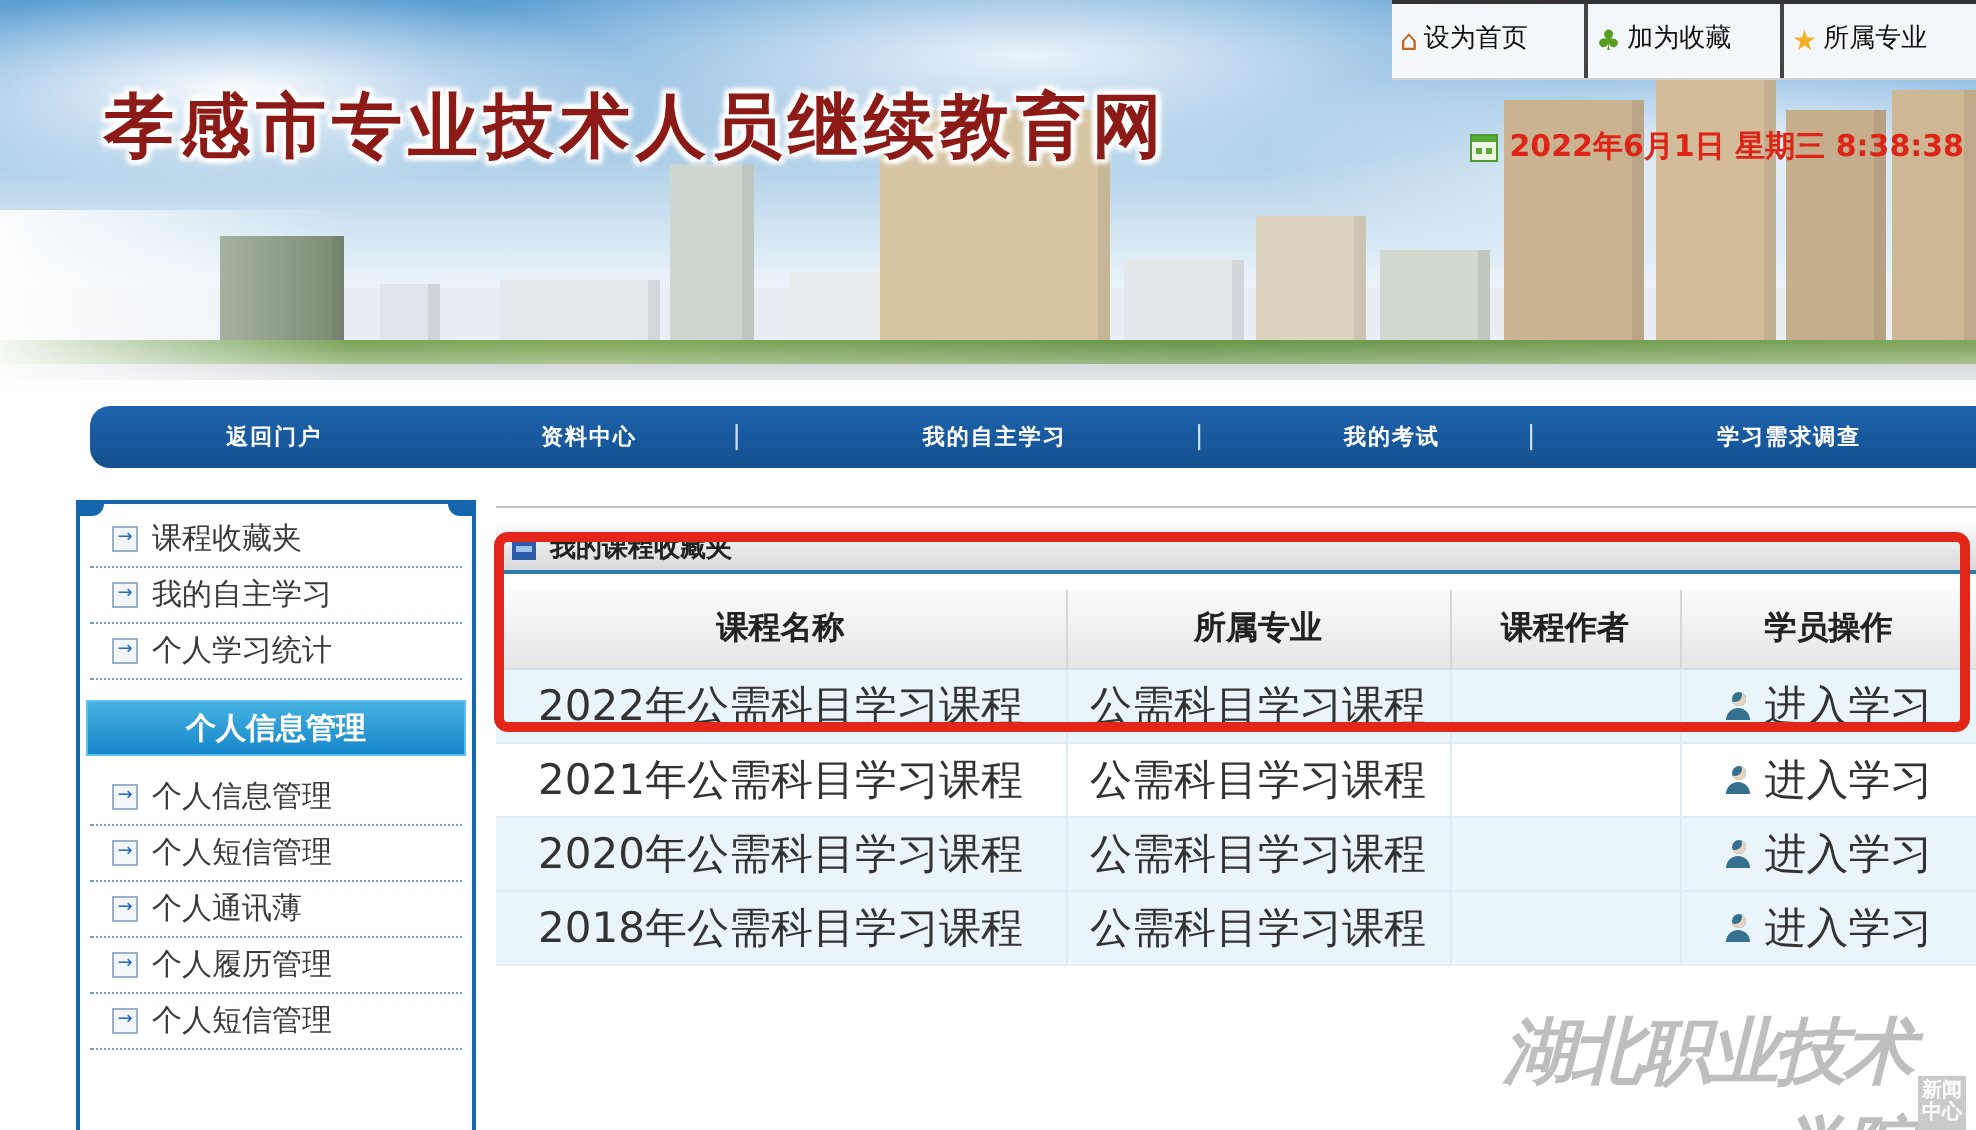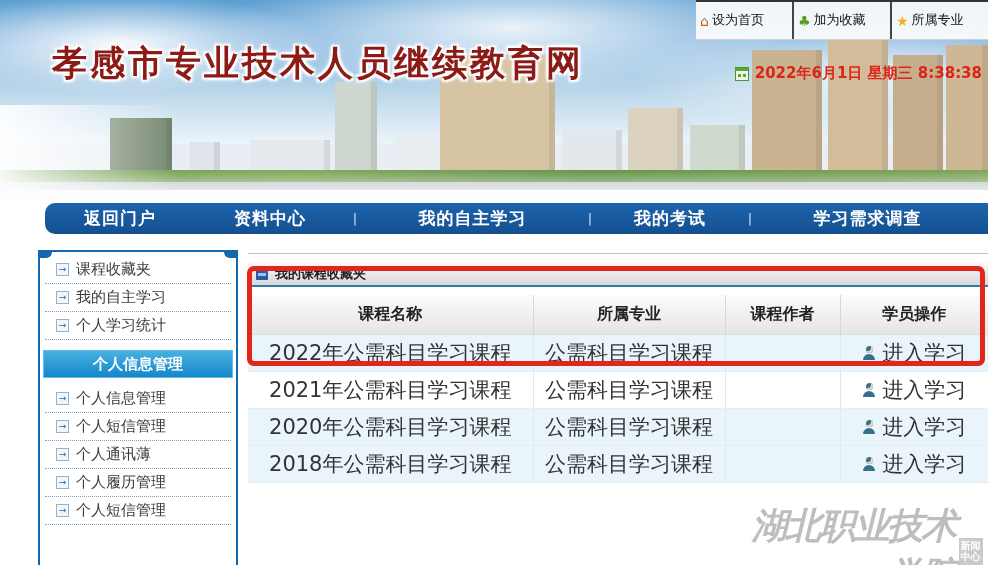--- a/index.html
+++ b/index.html
@@ -34,21 +34,21 @@
   .date-box{position:absolute;right:6px;top:64px;display:flex;align-items:center;gap:6px;z-index:6;
       font-size:15px;font-weight:bold;color:#dd2417;}
   .calendar-icon{width:12px;height:12px;border:1px solid #4a9a30;background:#eef7e6;position:relative;}
   .calendar-icon::before{content:'';position:absolute;left:0;top:0;right:0;height:3px;background:#5aa838;}
   .calendar-icon::after{content:'';position:absolute;left:2px;top:6px;width:3px;height:3px;background:#5aa838;box-shadow:5px 0 0 #5aa838;}
 
   
   .navbar{position:absolute;left:45px;top:203px;width:943px;height:31px;z-index:8;
       background:linear-gradient(180deg,#1d63ad,#14508f);border-radius:10px 0 0 10px;
       display:flex;align-items:center;}
-  .nav-item{color:#fff;font-size:17px;font-weight:bold;text-align:center;cursor:pointer;letter-spacing:1px;}
+  .nav-item{color:#fff;font-size:11px;font-weight:bold;text-align:center;cursor:pointer;letter-spacing:1px;margin-left:27px;}
   .nav-sep{color:#cfe0f0;width:20px;text-align:center;font-size:13px;}
 
   
   .sidebar{position:absolute;left:38px;top:250px;width:190px;height:312px;z-index:9;
       border:2px solid #1467ae;background:#fff;padding:4px 3px 0 3px;box-sizing:content-box;}
   .sidebar::before,.sidebar::after{content:'';position:absolute;top:-2px;width:14px;height:8px;background:#1467ae;}
   .sidebar::before{left:-2px;border-radius:0 0 6px 0;}
   .sidebar::after{right:-2px;border-radius:0 0 0 6px;}
   .side-header{height:26px;line-height:26px;text-align:center;color:#fff;font-size:15px;font-weight:bold;
       background:linear-gradient(180deg,#46b2e1,#1586c9);border:1px solid #5cc0ea;margin-bottom:7px;}
@@ -80,21 +80,21 @@
       border-radius:6px 6px 0 0;background:#35718e;}
 
   
   .red-box{position:absolute;left:247px;top:266px;width:728px;height:90px;z-index:60;
       border:5px solid #e3261a;border-radius:7px;pointer-events:none;}
   .watermark{position:absolute;right:5px;top:502px;width:242px;z-index:30;text-align:right;opacity:.92;}
   .wm-row{display:flex;align-items:center;justify-content:flex-end;}
   .wm-text{font-family:"DejaVu Serif","Liberation Serif",serif;font-style:italic;font-weight:bold;
       font-size:36px;color:#b9b9b9;letter-spacing:-2px;text-shadow:1px 1px 0 #fff;}
   .wm-badge{width:26px;font-size:10px;line-height:1.15;color:#fff;background:#c6c6c6;
-      padding:2px;font-weight:bold;margin-left:3px;text-align:left;}
+      padding:2px;font-weight:bold;margin-left:3px;text-align:right;}
   .wm-url{font-size:14px;font-weight:bold;color:#c3c3c3;letter-spacing:1.5px;margin-top:2px;text-align:center;}
 </style>
 </head>
 <body>
 
 <div id="app">
 
   <div class="header">
     <div class="skyline">
       <div class="band-low"></div>

